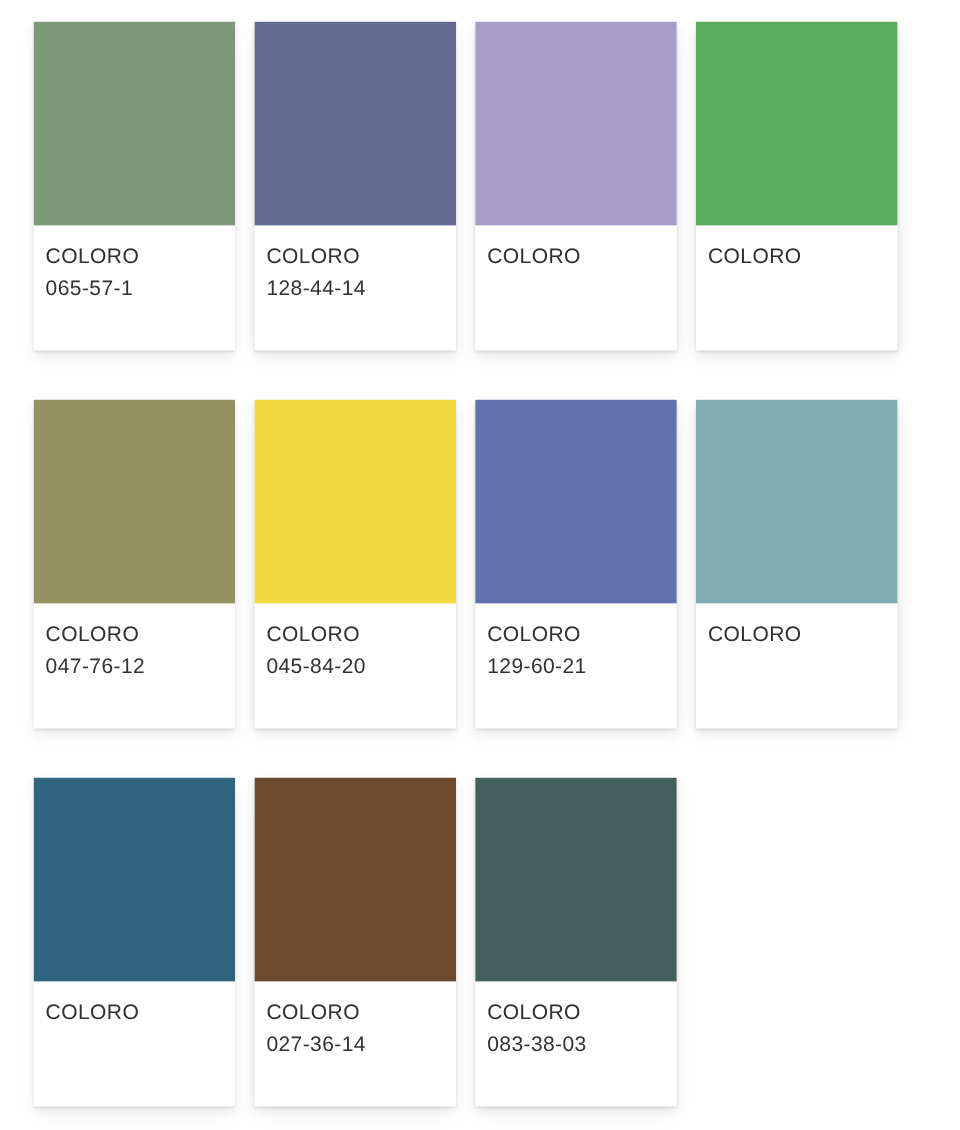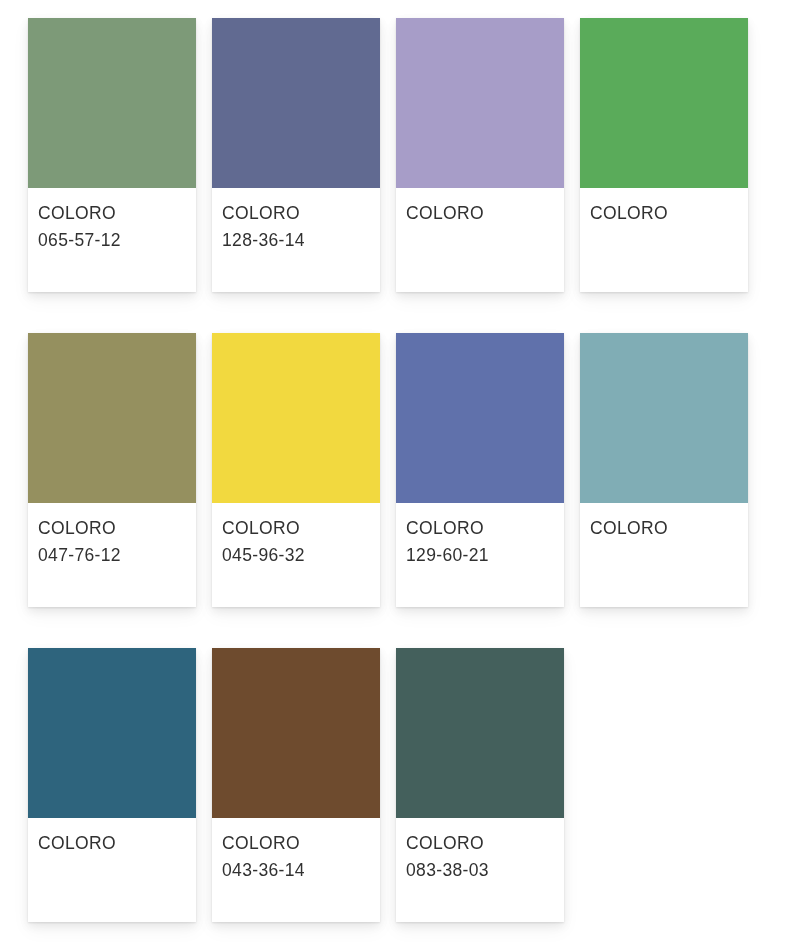--- a/index.html
+++ b/index.html
@@ -80,28 +80,28 @@
   }
 </style>
 </head>
 <body style="background: rgb(255, 255, 255);">
 
 <main id="swatch-grid">
     <div class="swatch-card">
       <div class="swatch-chip" style="background-color: rgb(125, 154, 120);"></div>
       <div class="swatch-label">
         <span class="brand-name">COLORO</span>
-        <span class="color-code">065-57-12</span>
+        <span class="color-code">065-57-1</span>
       </div>
     </div>
     <div class="swatch-card">
       <div class="swatch-chip" style="background-color: rgb(97, 106, 145);"></div>
       <div class="swatch-label">
         <span class="brand-name">COLORO</span>
-        <span class="color-code">128-36-14</span>
+        <span class="color-code">128-44-14</span>
       </div>
     </div>
     <div class="swatch-card">
       <div class="swatch-chip" style="background-color: rgb(167, 157, 200);"></div>
       <div class="swatch-label">
         <span class="brand-name">COLORO</span>
       </div>
     </div>
     <div class="swatch-card">
       <div class="swatch-chip" style="background-color: rgb(90, 171, 90);"></div>
@@ -113,21 +113,21 @@
       <div class="swatch-chip" style="background-color: rgb(149, 144, 95);"></div>
       <div class="swatch-label">
         <span class="brand-name">COLORO</span>
         <span class="color-code">047-76-12</span>
       </div>
     </div>
     <div class="swatch-card">
       <div class="swatch-chip" style="background-color: rgb(242, 217, 63);"></div>
       <div class="swatch-label">
         <span class="brand-name">COLORO</span>
-        <span class="color-code">045-96-32</span>
+        <span class="color-code">045-84-20</span>
       </div>
     </div>
     <div class="swatch-card">
       <div class="swatch-chip" style="background-color: rgb(96, 113, 171);"></div>
       <div class="swatch-label">
         <span class="brand-name">COLORO</span>
         <span class="color-code">129-60-21</span>
       </div>
     </div>
     <div class="swatch-card">
@@ -139,21 +139,21 @@
     <div class="swatch-card">
       <div class="swatch-chip" style="background-color: rgb(46, 100, 125);"></div>
       <div class="swatch-label">
         <span class="brand-name">COLORO</span>
       </div>
     </div>
     <div class="swatch-card">
       <div class="swatch-chip" style="background-color: rgb(110, 75, 46);"></div>
       <div class="swatch-label">
         <span class="brand-name">COLORO</span>
-        <span class="color-code">043-36-14</span>
+        <span class="color-code">027-36-14</span>
       </div>
     </div>
     <div class="swatch-card">
       <div class="swatch-chip" style="background-color: rgb(68, 96, 92);"></div>
       <div class="swatch-label">
         <span class="brand-name">COLORO</span>
         <span class="color-code">083-38-03</span>
       </div>
     </div>
   </main>

